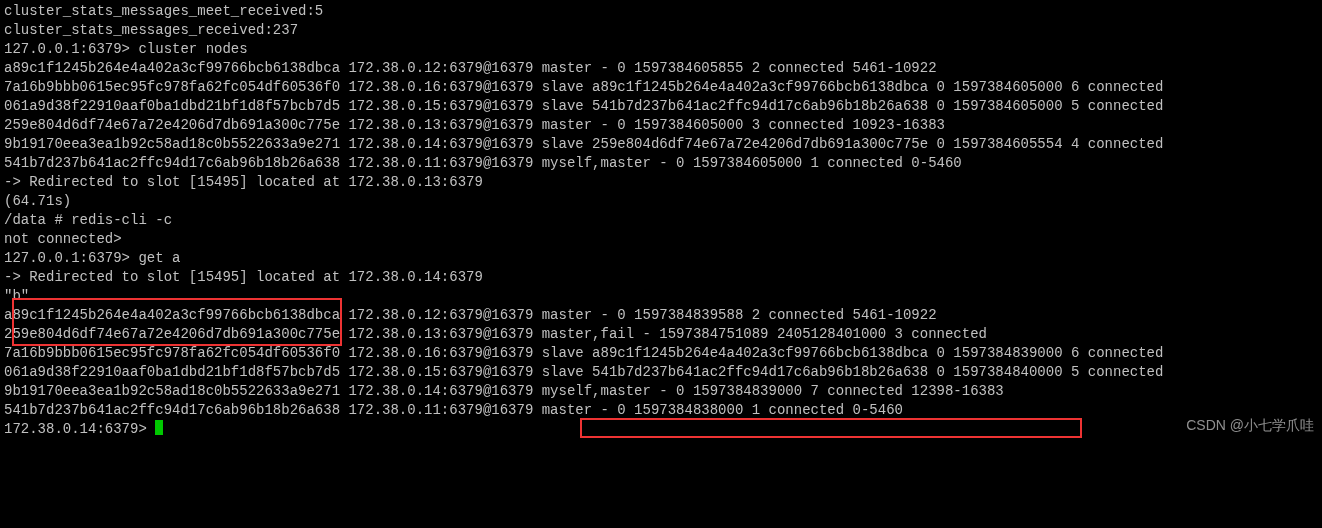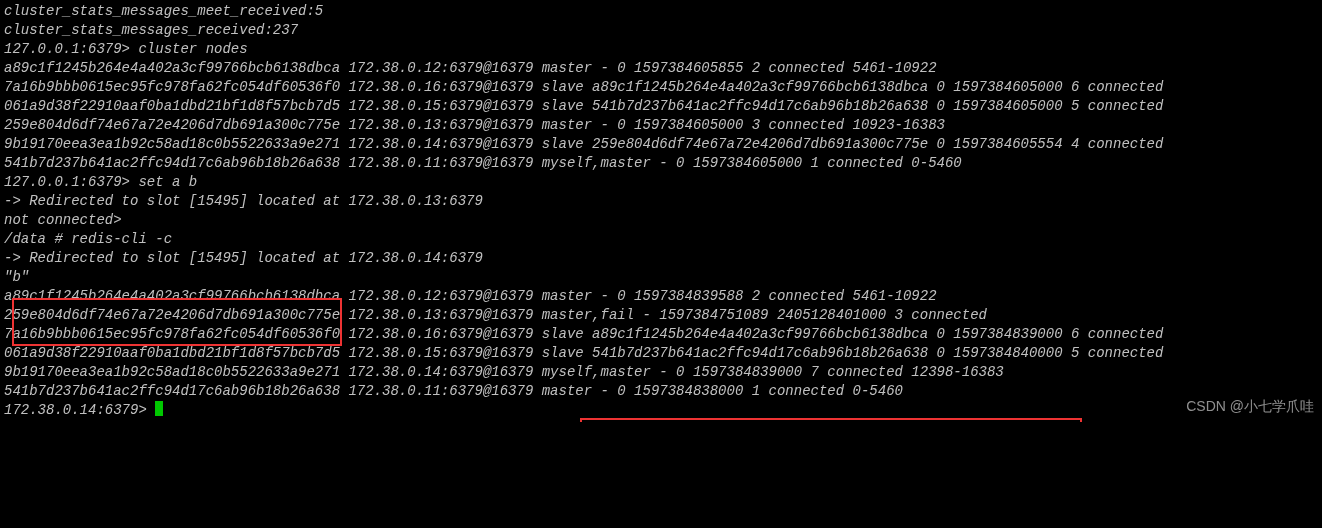--- a/index.html
+++ b/index.html
@@ -14,21 +14,20 @@
     white-space: nowrap;
   }
   #terminal {
     position: relative;
     padding: 2px 4px;
     width: 1322px;
     box-sizing: border-box;
   }
   .line {
     white-space: pre;
-    font-style: italic;
   }
   .box {
     position: absolute;
     border: 2px solid #e33;
     pointer-events: none;
     box-sizing: border-box;
   }
   .cursor {
     display: inline-block;
     width: 8px;
@@ -52,24 +51,25 @@
 <div id="terminal">
   <div class="line">cluster_stats_messages_meet_received:5</div>
   <div class="line">cluster_stats_messages_received:237</div>
   <div class="line">127.0.0.1:6379&gt; cluster nodes</div>
   <div class="line">a89c1f1245b264e4a402a3cf99766bcb6138dbca 172.38.0.12:6379@16379 master - 0 1597384605855 2 connected 5461-10922</div>
   <div class="line">7a16b9bbb0615ec95fc978fa62fc054df60536f0 172.38.0.16:6379@16379 slave a89c1f1245b264e4a402a3cf99766bcb6138dbca 0 1597384605000 6 connected</div>
   <div class="line">061a9d38f22910aaf0ba1dbd21bf1d8f57bcb7d5 172.38.0.15:6379@16379 slave 541b7d237b641ac2ffc94d17c6ab96b18b26a638 0 1597384605000 5 connected</div>
   <div class="line">259e804d6df74e67a72e4206d7db691a300c775e 172.38.0.13:6379@16379 master - 0 1597384605000 3 connected 10923-16383</div>
   <div class="line">9b19170eea3ea1b92c58ad18c0b5522633a9e271 172.38.0.14:6379@16379 slave 259e804d6df74e67a72e4206d7db691a300c775e 0 1597384605554 4 connected</div>
   <div class="line">541b7d237b641ac2ffc94d17c6ab96b18b26a638 172.38.0.11:6379@16379 myself,master - 0 1597384605000 1 connected 0-5460</div>
-  <div class="line">127.0.0.1:6379&gt; set a b</div>
   <div class="line">-&gt; Redirected to slot [15495] located at 172.38.0.13:6379</div>
+  <div class="line">(64.71s)</div>
+  <div class="line">/data # redis-cli -c</div>
   <div class="line">not connected&gt;</div>
-  <div class="line">/data # redis-cli -c</div>
+  <div class="line">127.0.0.1:6379&gt; get a</div>
   <div class="line">-&gt; Redirected to slot [15495] located at 172.38.0.14:6379</div>
   <div class="line">"b"</div>
   <div class="line">a89c1f1245b264e4a402a3cf99766bcb6138dbca 172.38.0.12:6379@16379 master - 0 1597384839588 2 connected 5461-10922</div>
   <div class="line">259e804d6df74e67a72e4206d7db691a300c775e 172.38.0.13:6379@16379 master,fail - 1597384751089 2405128401000 3 connected</div>
   <div class="line">7a16b9bbb0615ec95fc978fa62fc054df60536f0 172.38.0.16:6379@16379 slave a89c1f1245b264e4a402a3cf99766bcb6138dbca 0 1597384839000 6 connected</div>
   <div class="line">061a9d38f22910aaf0ba1dbd21bf1d8f57bcb7d5 172.38.0.15:6379@16379 slave 541b7d237b641ac2ffc94d17c6ab96b18b26a638 0 1597384840000 5 connected</div>
   <div class="line">9b19170eea3ea1b92c58ad18c0b5522633a9e271 172.38.0.14:6379@16379 myself,master - 0 1597384839000 7 connected 12398-16383</div>
   <div class="line">541b7d237b641ac2ffc94d17c6ab96b18b26a638 172.38.0.11:6379@16379 master - 0 1597384838000 1 connected 0-5460</div>
   <div class="line"><span>172.38.0.14:6379&gt; </span><span class="cursor"></span></div>
 

